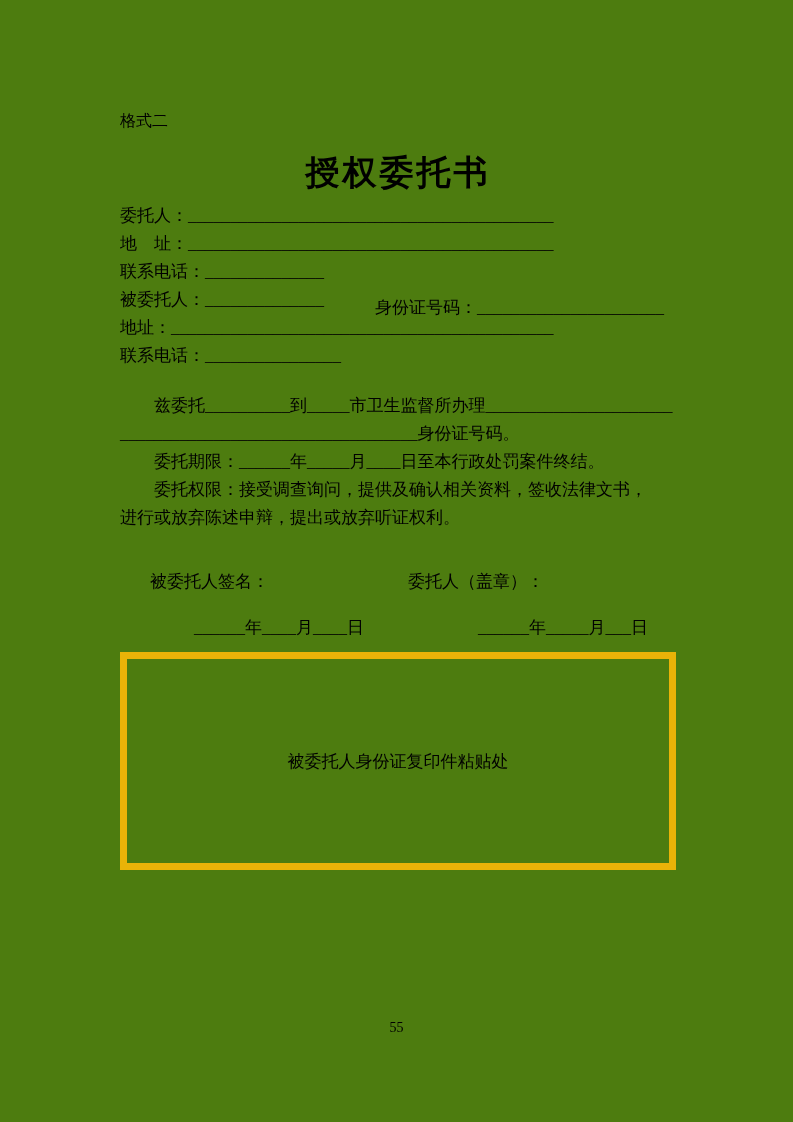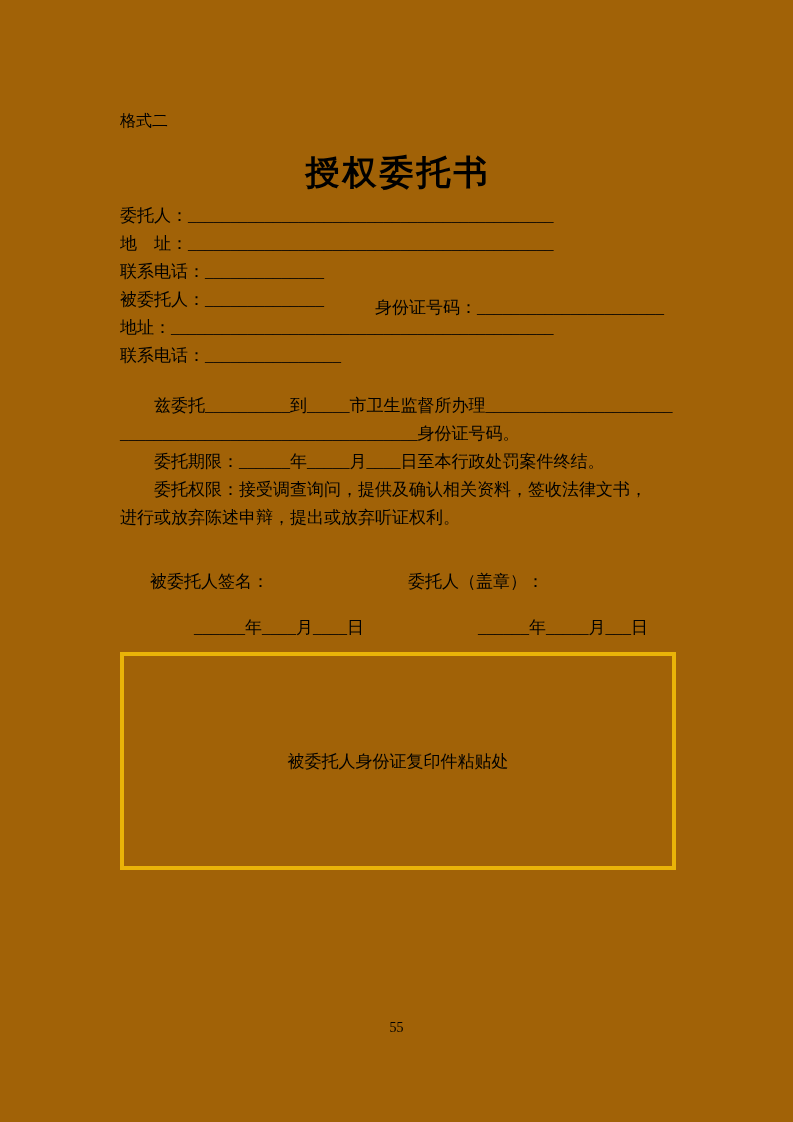--- a/index.html
+++ b/index.html
@@ -1,21 +1,21 @@
 <!DOCTYPE html>
 <html><head>
 <meta charset="utf-8">
 <style>
   * { margin: 0; padding: 0; box-sizing: border-box; }
   html, body { background: #ffffff; }
   .page {
     position: relative;
     width: 793px;
     height: 1122px;
-    background: #a16207;
+    background: #4d7c0f;
     color: #000000;
     font-family: "Liberation Serif", "DejaVu Serif", serif;
     font-size: 17px;
     overflow: hidden;
   }
   .content {
     position: absolute;
     left: 120px;
     top: 110px;
     width: 556px;
@@ -44,21 +44,21 @@
   .sig-row { position: relative; height: 28px; line-height: 28px; }
   .labels-row .col1 { position: absolute; left: 30px; }
   .labels-row .col2 { position: absolute; left: 288px; }
   .date-row { margin-top: 18px; text-decoration: underline; }
   .date-row .col1 { position: absolute; left: 74px; }
   .date-row .col2 { position: absolute; left: 358px; }
   .id-box {
     margin-top: 10px;
     width: 556px;
     height: 218px;
-    border: 4px solid #eab308;
+    border: 7px solid #eab308;
     display: flex;
     align-items: center;
     justify-content: center;
   }
   .page-number {
     position: absolute;
     left: 0;
     right: 0;
     top: 1020px;
     text-align: center;

